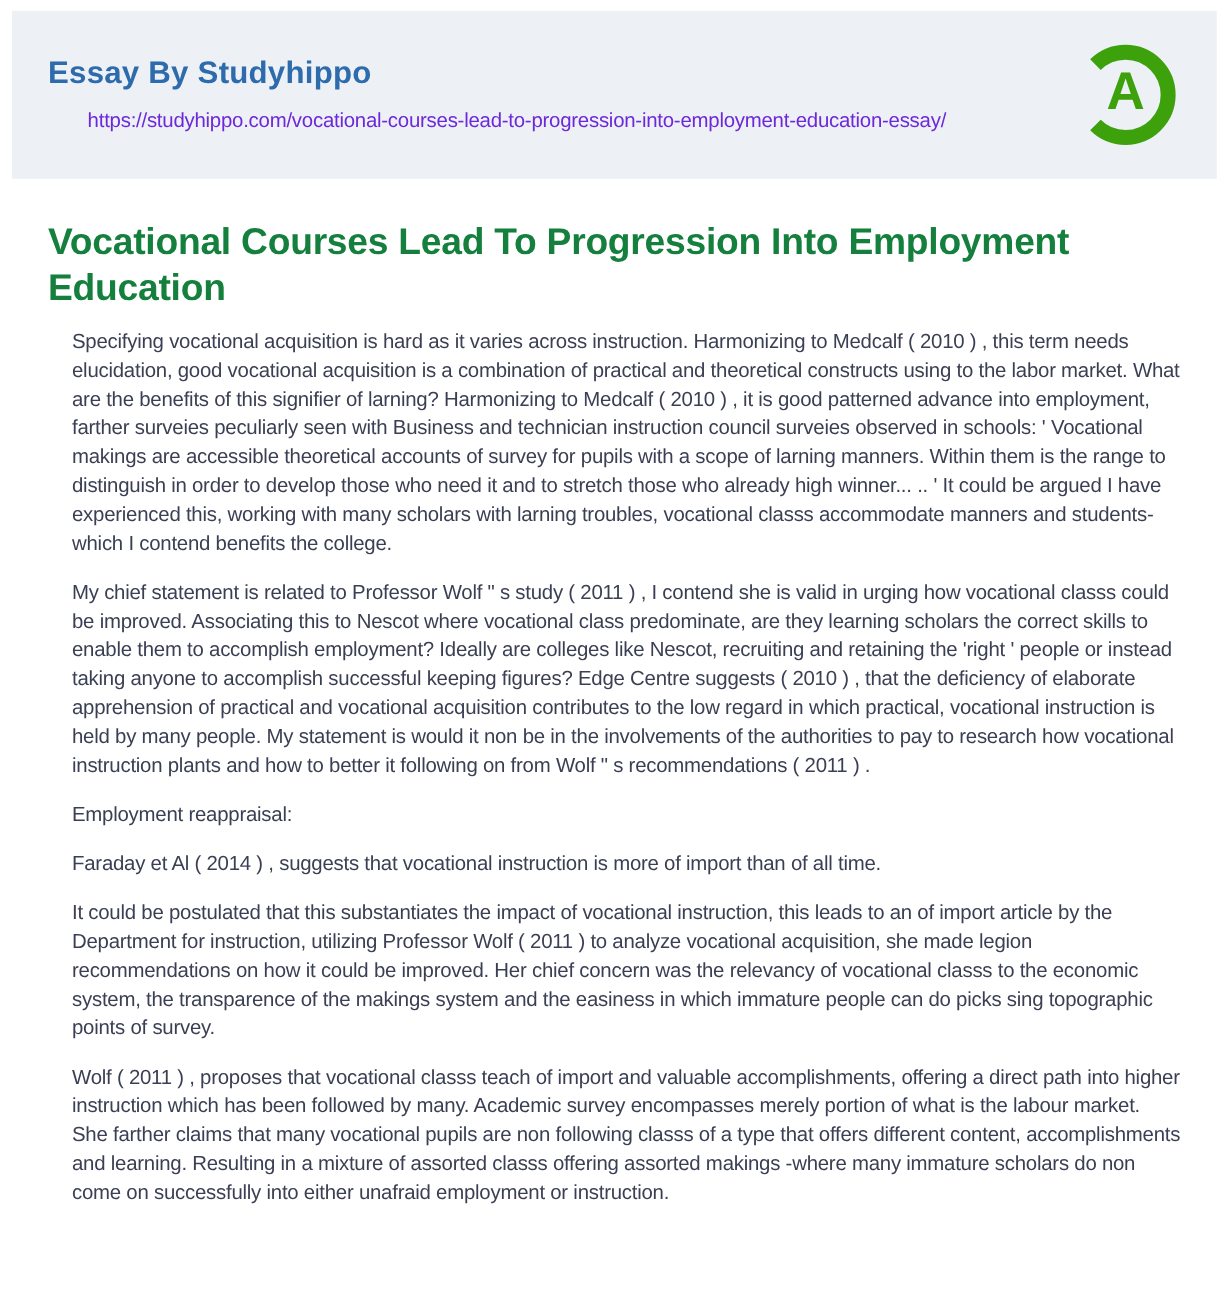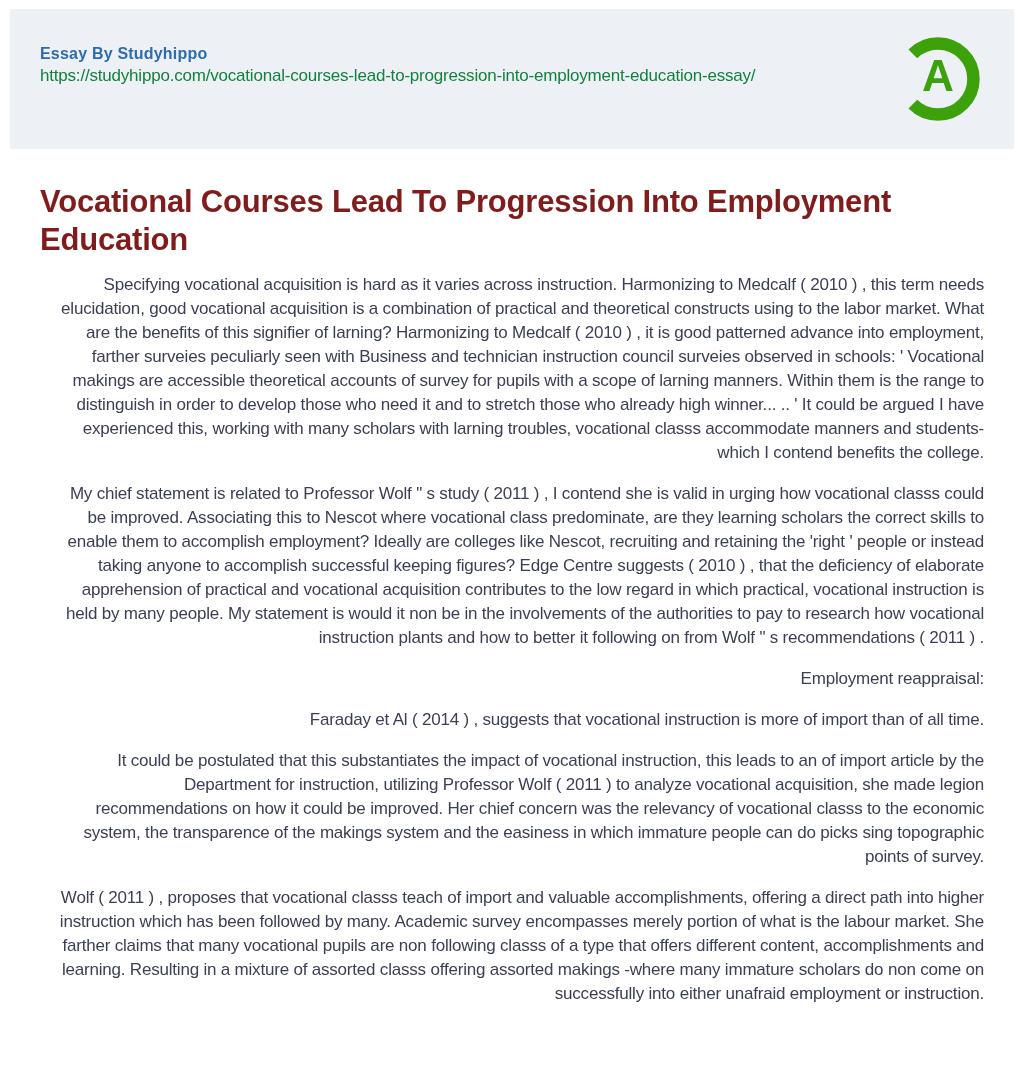--- a/index.html
+++ b/index.html
@@ -17,54 +17,55 @@
   }
   .header-card {
     margin: 9px 10px 0 10px;
     background: #edf1f6;
     padding: 36px 150px 26px 30px;
     position: relative;
     min-height: 140px;
   }
   .site-title {
     color: #2e6bad;
-    font-size: 16px;
+    font-size: 26px;
     font-weight: 700;
     letter-spacing: 0.2px;
+    margin-bottom: 12px;
   }
   .essay-url {
     display: block;
-    color: #15803d;
+    color: #6d28d9;
     font-size: 17px;
     line-height: 26px;
     max-width: 800px;
     text-decoration: none;
     letter-spacing: -0.2px;
     word-break: break-all;
+    margin-left: 33px;
   }
   .logo-wrap {
     position: absolute;
     right: 28px;
     top: 50%;
     transform: translateY(-50%);
     width: 96px;
     height: 96px;
   }
   .essay-title {
     margin: 34px 40px 14px 40px;
     max-width: 884px;
-    color: #7f1d1d;
+    color: #15803d;
     font-size: 31px;
     line-height: 1.22;
     font-weight: 700;
     letter-spacing: -0.2px;
   }
   .essay-body {
-    padding: 0 40px 40px 48px;
-    text-align: right;
+    padding: 0 40px 40px 60px;
   }
   .essay-body p {
     color: #3b3f53;
     font-size: 17px;
     line-height: 24px;
     letter-spacing: -0.2px;
     margin-bottom: 17px;
     max-width: 944px;
   }
 </style>

